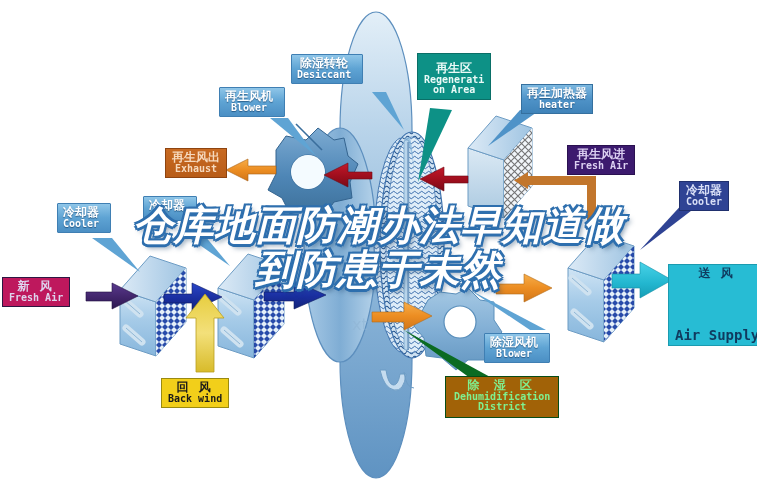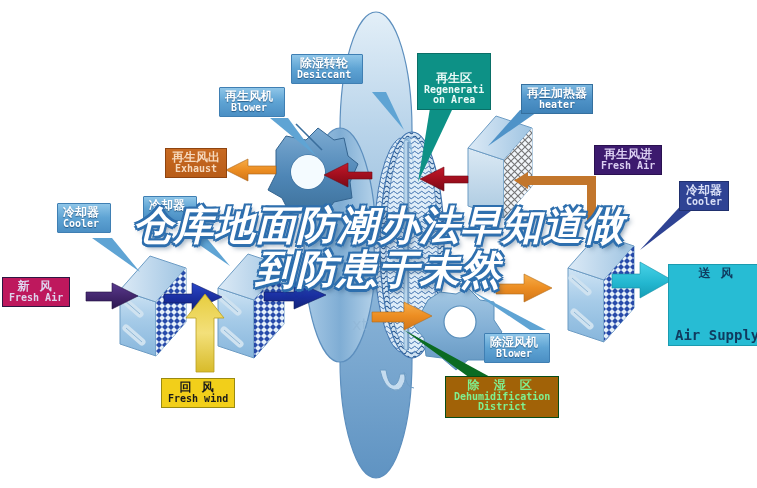--- a/index.html
+++ b/index.html
@@ -64,21 +64,21 @@
   .purple-box2{
     background:#be185d;
     border:1px solid #2d1742;
     color:#ded4ee;
     padding:2px 6px 3px 6px;
   }
   .teal-box{
     background:#0d9186;
     border:1px solid #0a6f67;
     color:#eafaf7;
-    padding:18px 6px 3px 6px;
+    padding:8px 6px 3px 6px;
   }
   .cyan-box{
     background:#27bcd4;
     border:1px solid #1b9bb0;
     color:#103a5e;
     padding:2px 20px 3px 6px;
   }
   .green-box{
     background:#a16207;
     border:1px solid #064d17;
@@ -387,21 +387,21 @@
   <div class="lbl blue-box2" style="left:521px;top:84px;font-size:11px;">
     <span class="cn" style="font-size:12px;">再生加热器</span>
     <span class="en" style="font-size:10px;">heater</span>
   </div>
 
   <div class="lbl orange-box" style="left:165px;top:148px;font-size:11px;">
     <span class="cn" style="font-size:12px;">再生风出</span>
     <span class="en" style="font-size:10px;">Exhaust</span>
   </div>
 
-  <div class="lbl purple-box" style="left:594px;top:145px;font-size:11px;">
+  <div class="lbl purple-box" style="left:567px;top:145px;font-size:11px;">
     <span class="cn" style="font-size:12px;">再生风进</span>
     <span class="en" style="font-size:10px;">Fresh Air</span>
   </div>
 
   <div class="lbl navy-box" style="left:679px;top:181px;font-size:11px;">
     <span class="cn" style="font-size:12px;">冷却器</span>
     <span class="en" style="font-size:10px;">Cooler</span>
   </div>
 
   <div class="lbl blue-box" style="left:57px;top:203px;font-size:11px;">
@@ -413,21 +413,21 @@
     <span class="cn" style="font-size:12px;">冷却器</span>
   </div>
 
   <div class="lbl purple-box2" style="left:2px;top:277px;font-size:11px;">
     <span class="cn" style="font-size:12px;letter-spacing:3px;">新    风</span>
     <span class="en" style="font-size:10px;">Fresh Air</span>
   </div>
 
   <div class="lbl yellow-box" style="left:161px;top:378px;font-size:11px;">
     <span class="cn" style="font-size:12px;letter-spacing:3px;">回    风</span>
-    <span class="en" style="font-size:10px;">Fresh wind</span>
+    <span class="en" style="font-size:10px;">Back wind</span>
   </div>
 
   <div class="lbl blue-box" style="left:484px;top:333px;font-size:11px;">
     <span class="cn" style="font-size:12px;">除湿风机</span>
     <span class="en" style="font-size:10px;">Blower</span>
   </div>
 
   <div class="lbl green-box" style="left:445px;top:376px;font-size:11px;">
     <span class="cn" style="font-size:12px;letter-spacing:5px;">除    湿    区</span>
     <span class="en" style="font-size:10px;">Dehumidification</span>

